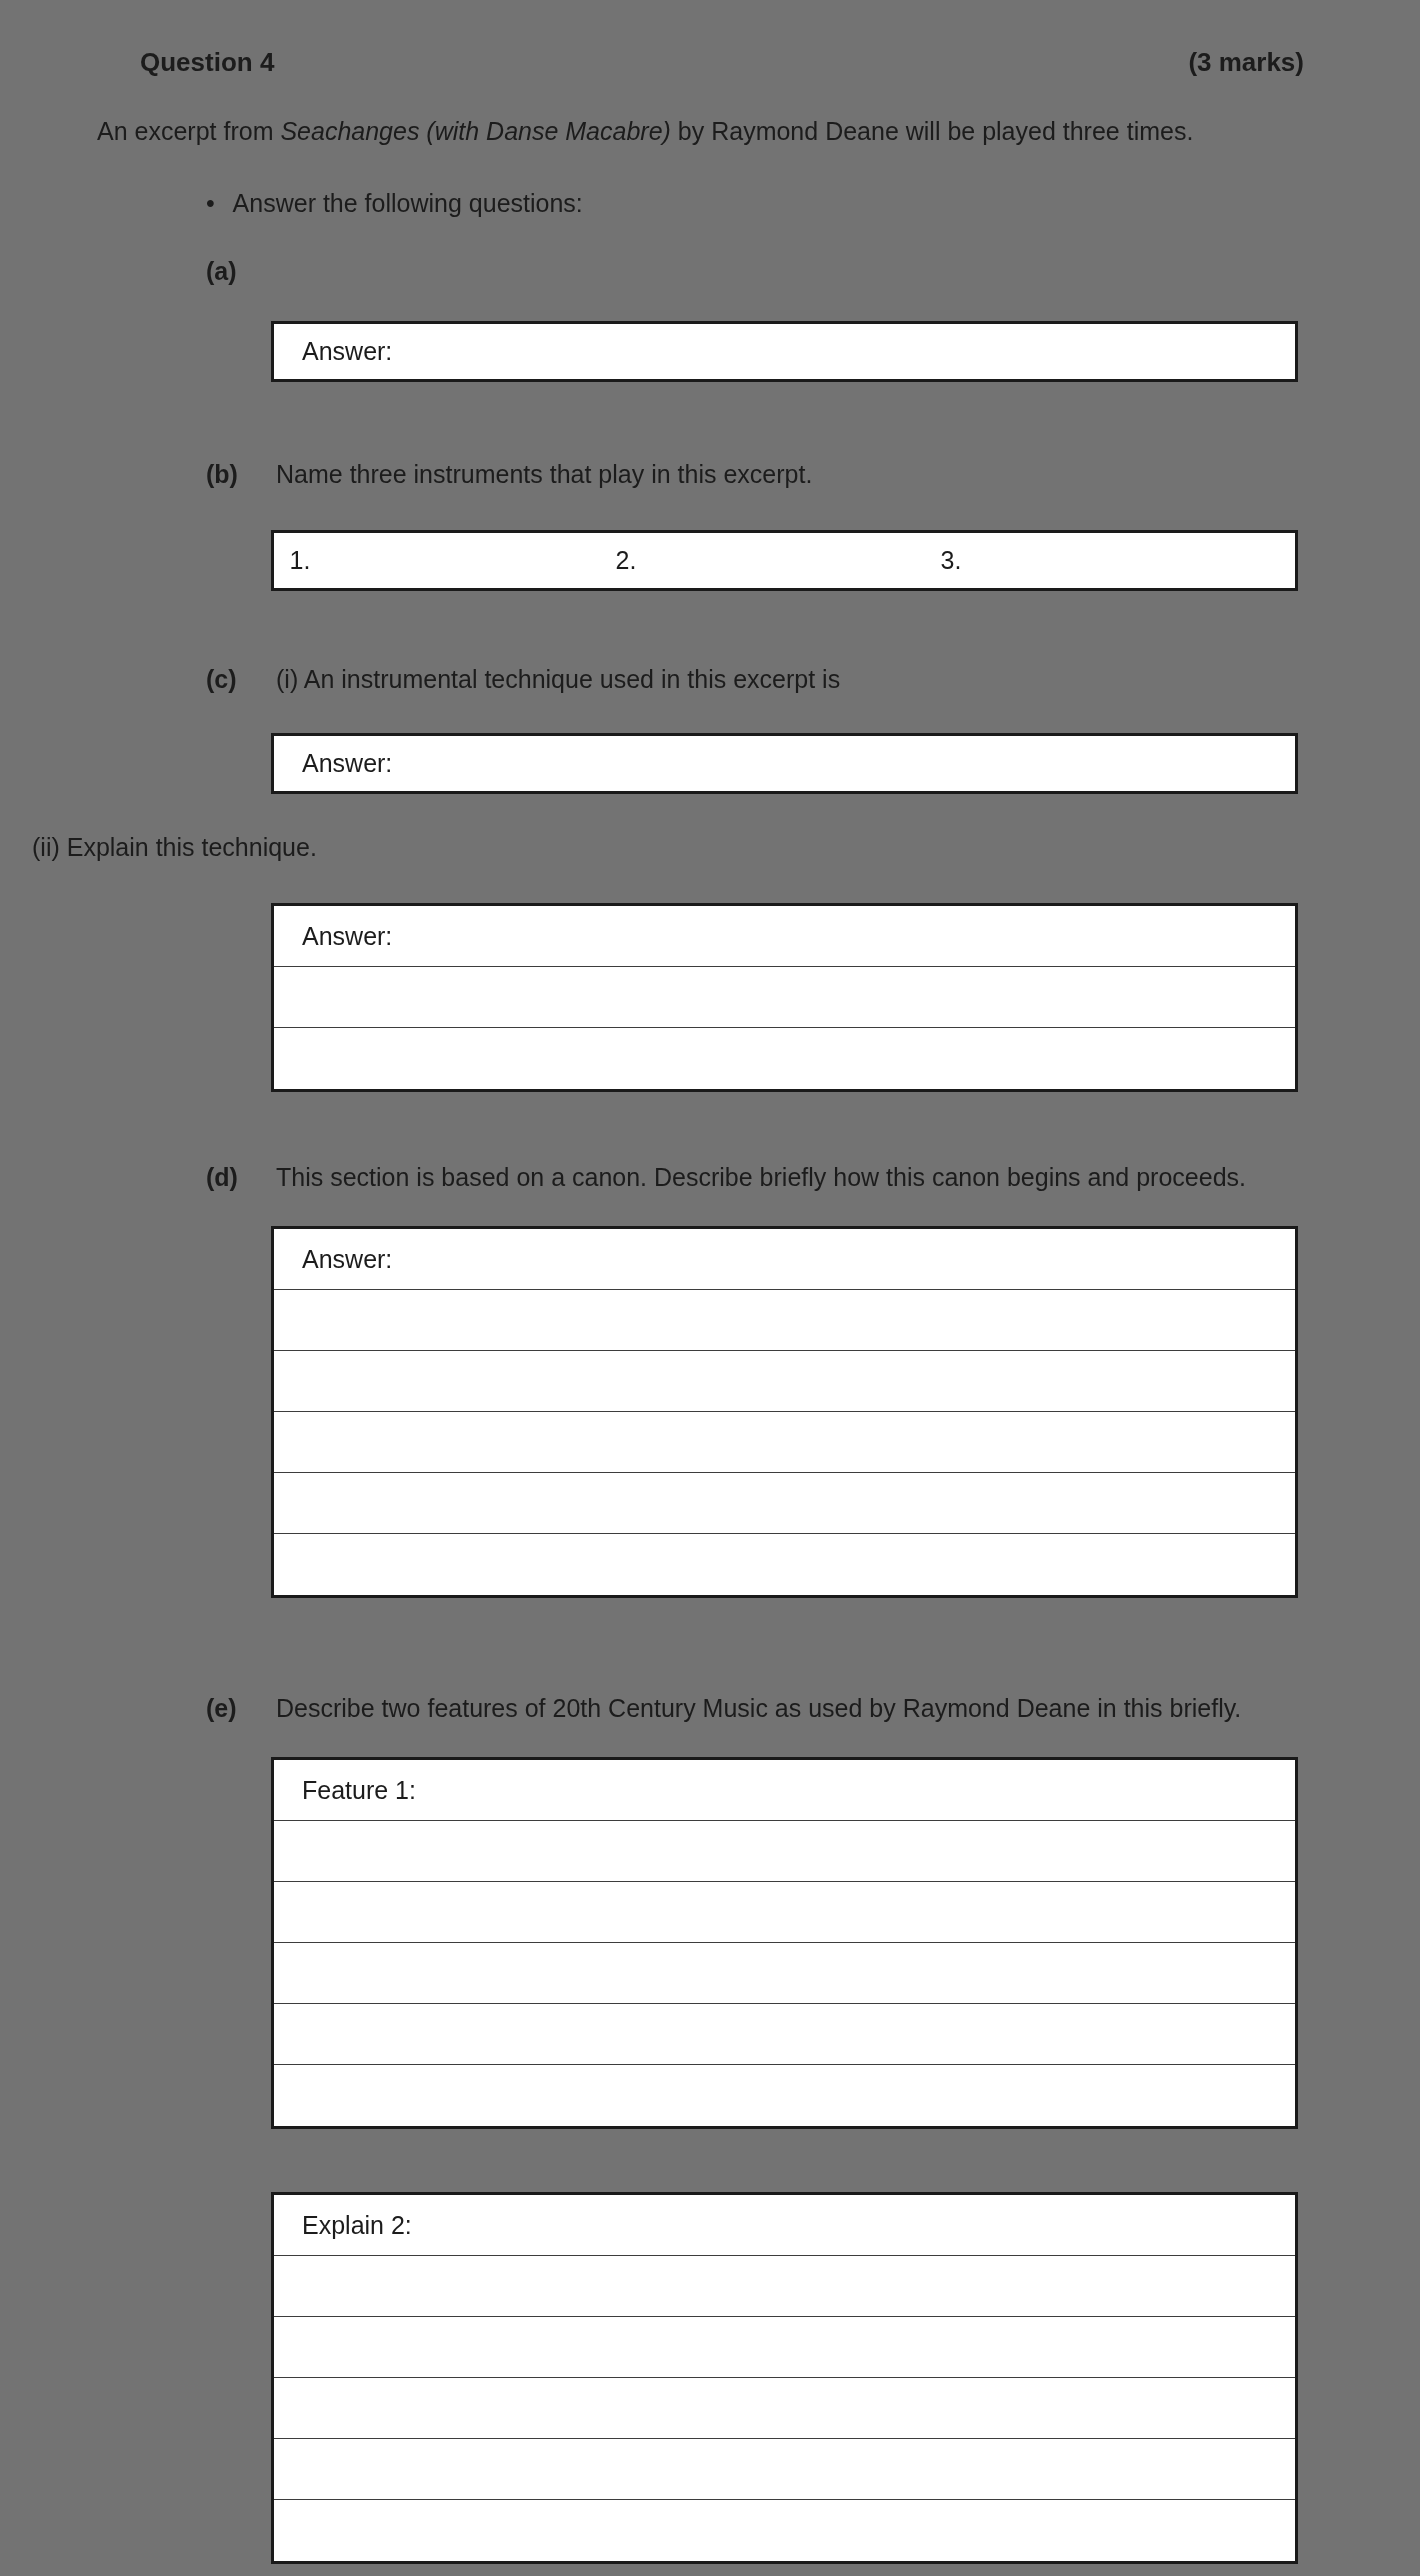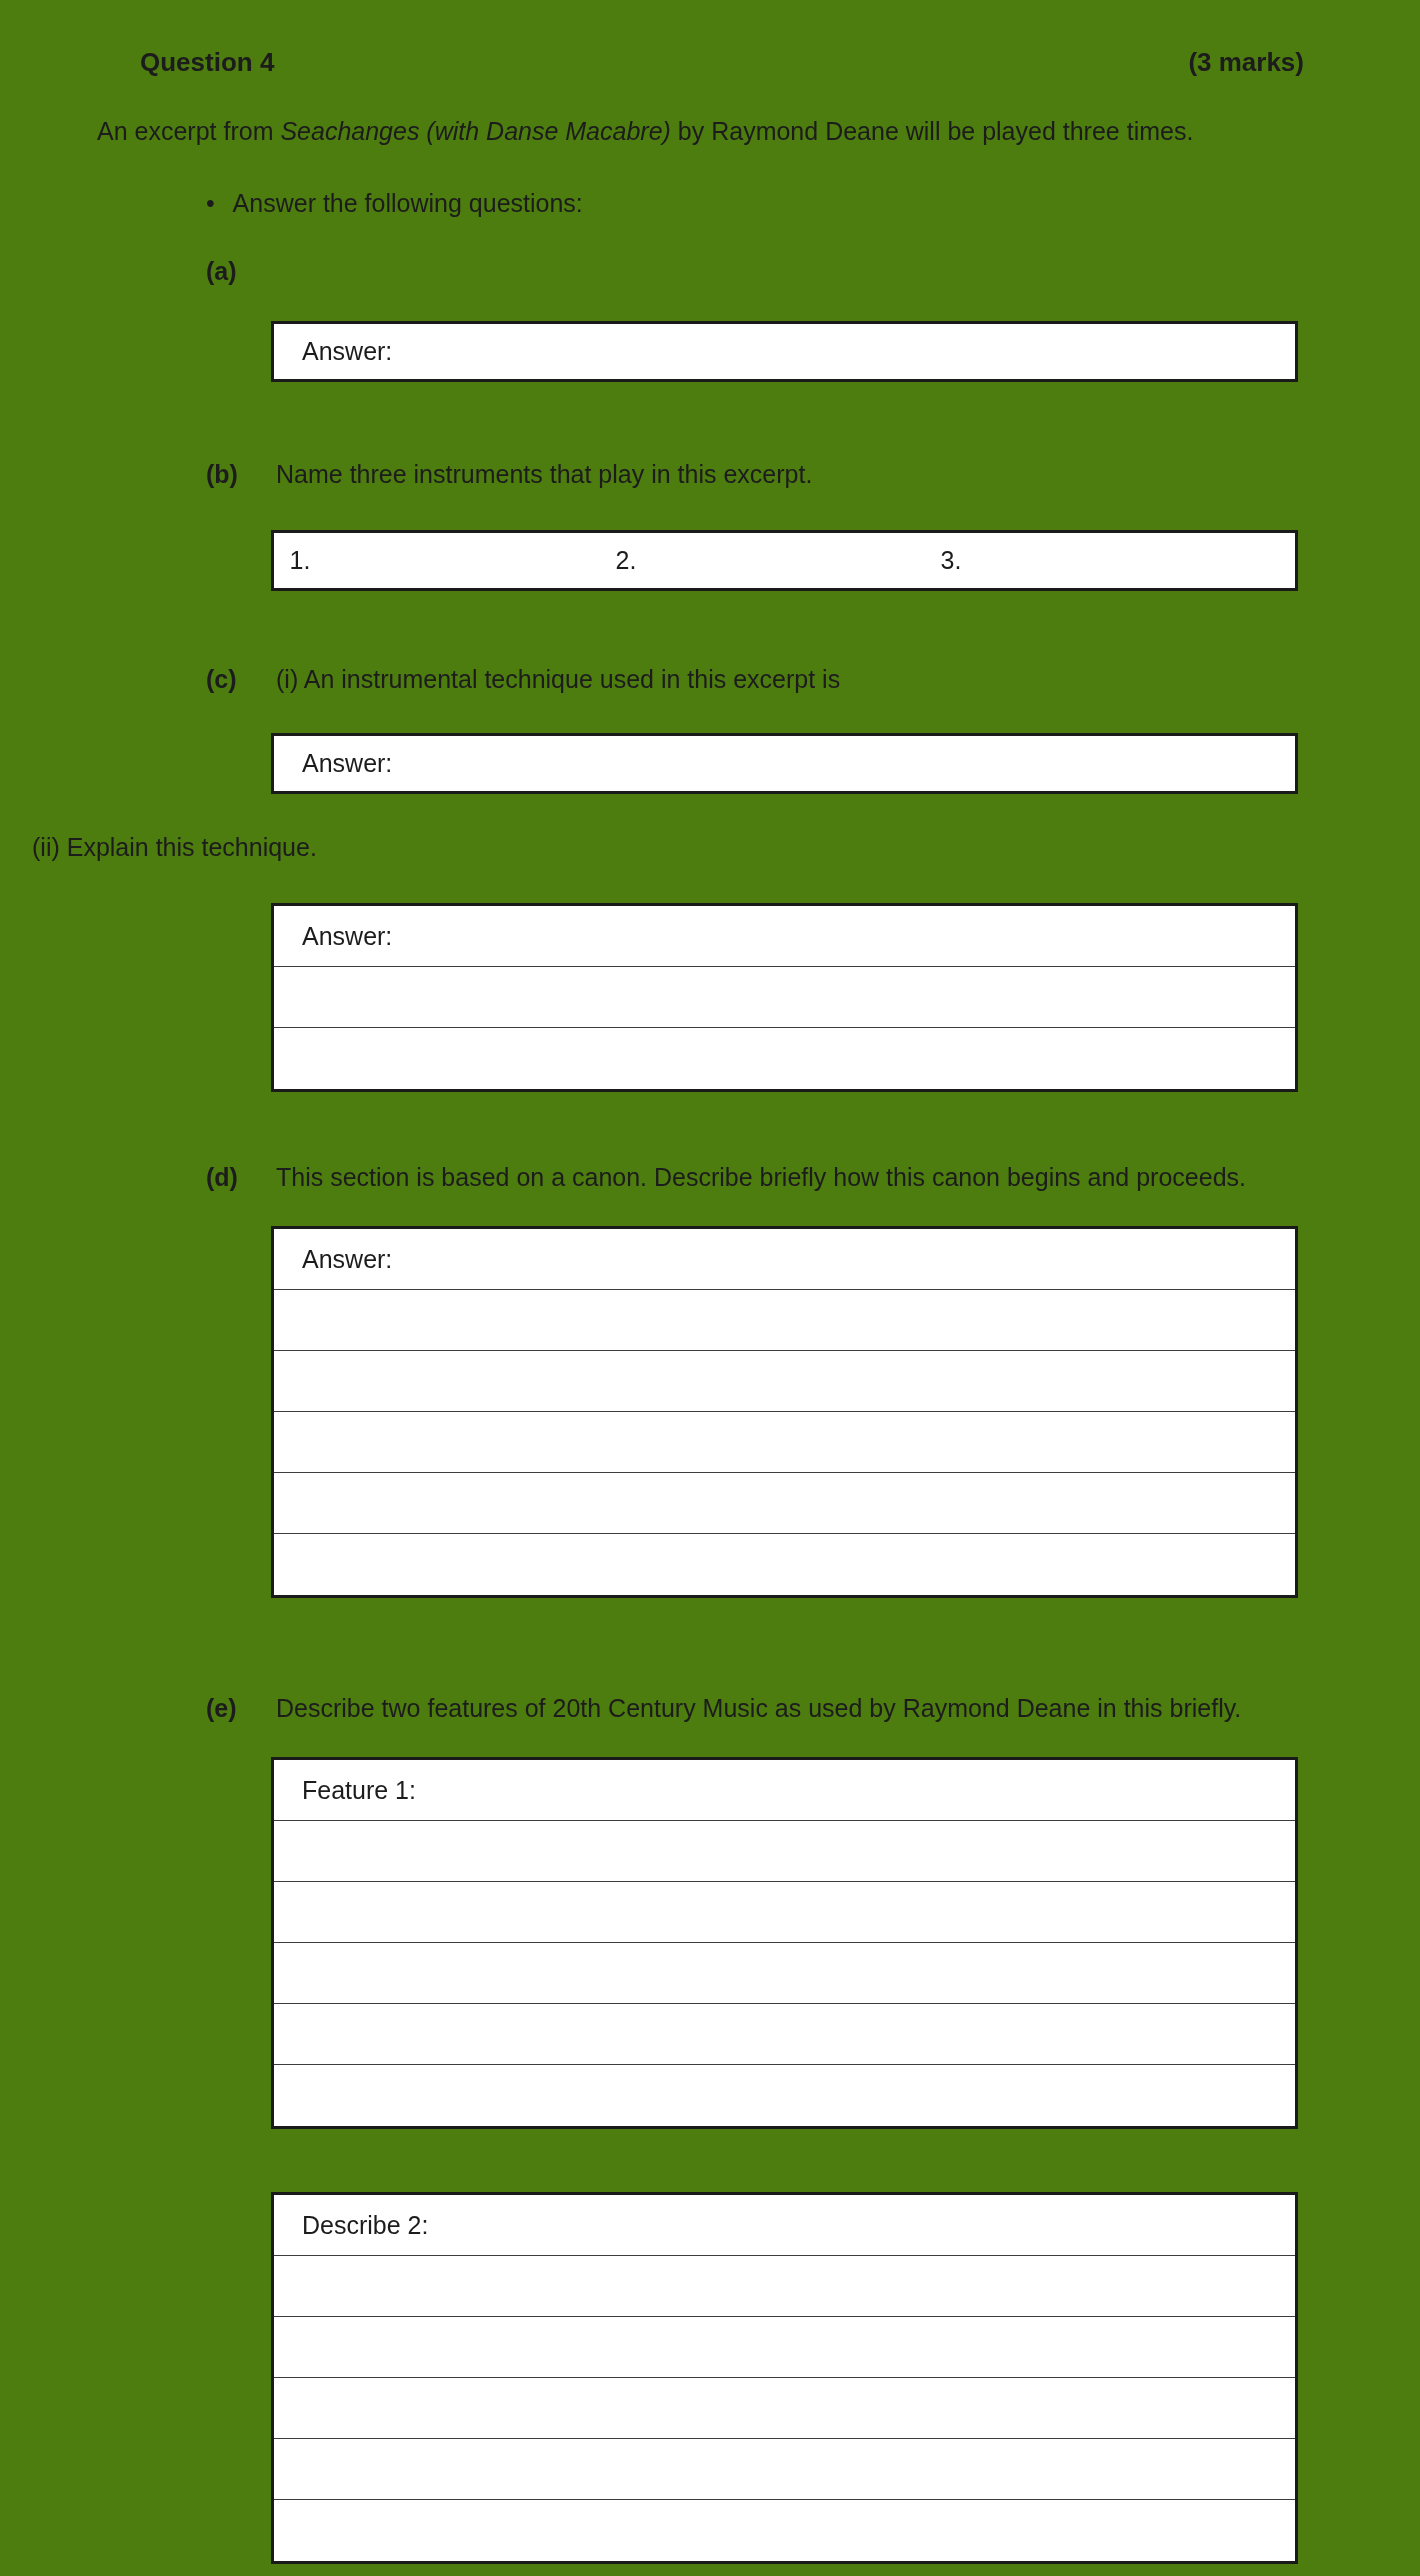--- a/index.html
+++ b/index.html
@@ -1,20 +1,20 @@
 <!DOCTYPE html>
 <html style="font-size:12.5px"><head>
 <meta charset="utf-8">
 <style>
   html,body{margin:0;padding:0;background:#ffffff;}
   .page{
     position:relative;
     width:1421px;
     height:2576px;
-    background:#4d7c0f;
+    background:#737373;
     font-family:"Liberation Sans", sans-serif;
     font-size:25px;
     color:#1c1c1c;
     overflow:hidden;
   }
   .hdr{
     display:flex;
     justify-content:space-between;
     align-items:baseline;
     margin:47px 117px 0 140px;
@@ -184,21 +184,21 @@
     </div>
     <div class="row"></div>
     <div class="row"></div>
     <div class="row"></div>
     <div class="row"></div>
     <div class="row"></div>
   </div>
 
   <div class="abox mt-boxf2">
     <div class="row">
-      <span>Describe 2:</span>
+      <span>Explain 2:</span>
     </div>
     <div class="row"></div>
     <div class="row"></div>
     <div class="row"></div>
     <div class="row"></div>
     <div class="row"></div>
   </div>
 
 </div>
 

